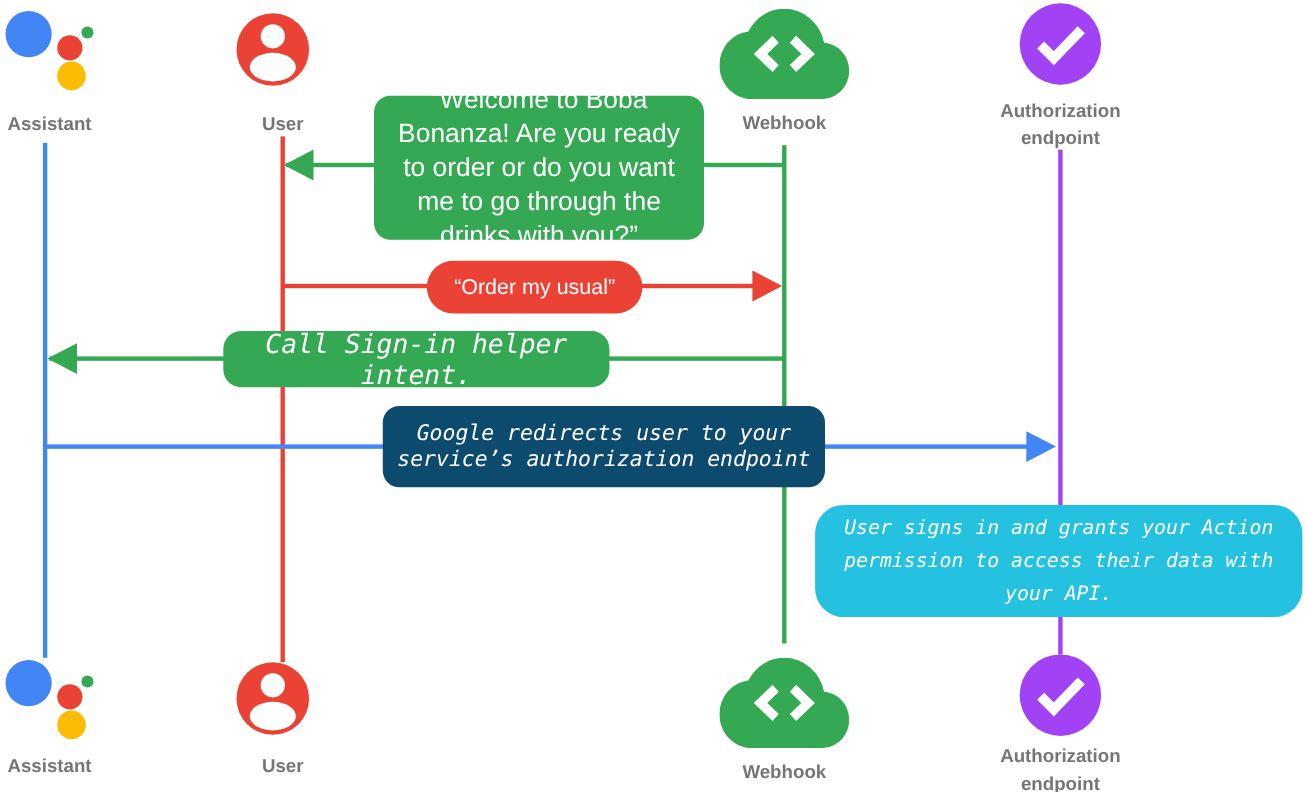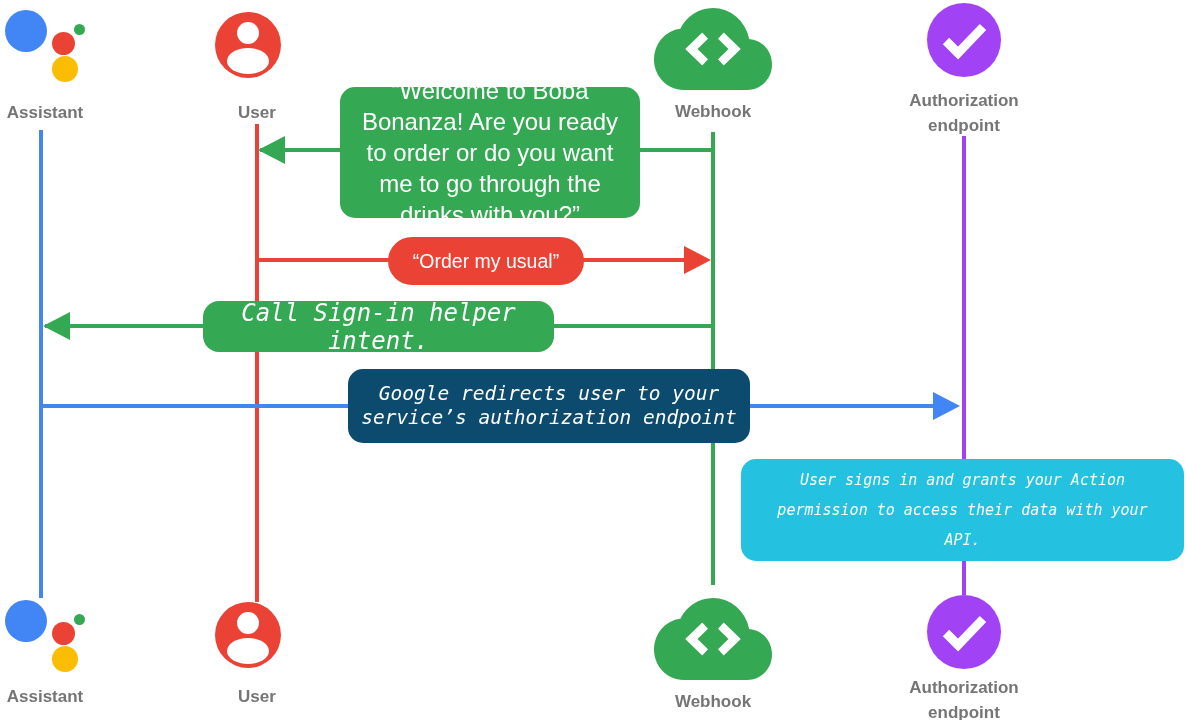--- a/index.html
+++ b/index.html
@@ -24,22 +24,22 @@
     text-align:center;box-sizing:border-box;
   }
   .bubble.sans{font-family:"Liberation Sans",sans-serif;}
   .bubble.mono{font-family:"DejaVu Sans Mono","Liberation Mono",monospace;font-style:italic;}
   .b-welcome{left:340px;top:87px;width:300px;height:131px;border-radius:15px;background:var(--green);
     font-size:24px;line-height:31px;padding:0 18px;}
   .b-order{left:388px;top:237px;width:196px;height:48px;border-radius:24px;background:var(--red);font-size:19.5px;}
   .b-signin{left:203px;top:301px;width:351px;height:51px;border-radius:16px;background:var(--green);font-size:24px;}
   .b-redirect{left:304px;top:369px;width:402px;height:74px;border-radius:15px;background:#0c4a6e;
     font-size:19.5px;line-height:24px;padding:0 10px;margin-left:44px;}
-  .b-grants{left:741px;top:459px;width:443px;height:102px;border-radius:15px;background:var(--cyan);
-    font-size:15px;line-height:30px;padding:0 20px;}
+  .b-grants{left:741px;top:459px;width:443px;height:102px;border-radius:26px;background:var(--cyan);
+    font-size:18px;line-height:30px;padding:0 20px;}
   
   .actor-label{
     position:absolute;z-index:4;color:var(--labelgray);font-weight:bold;font-size:17px;
     text-align:center;line-height:25px;
   }
   .icon-group{position:absolute;z-index:4;}
   .circle{position:absolute;border-radius:50%;}
   
   .a-blue{left:5px;top:2px;width:42px;height:42px;background:var(--blue);}
   .a-red{left:52px;top:24px;width:23px;height:23px;background:var(--red);}

